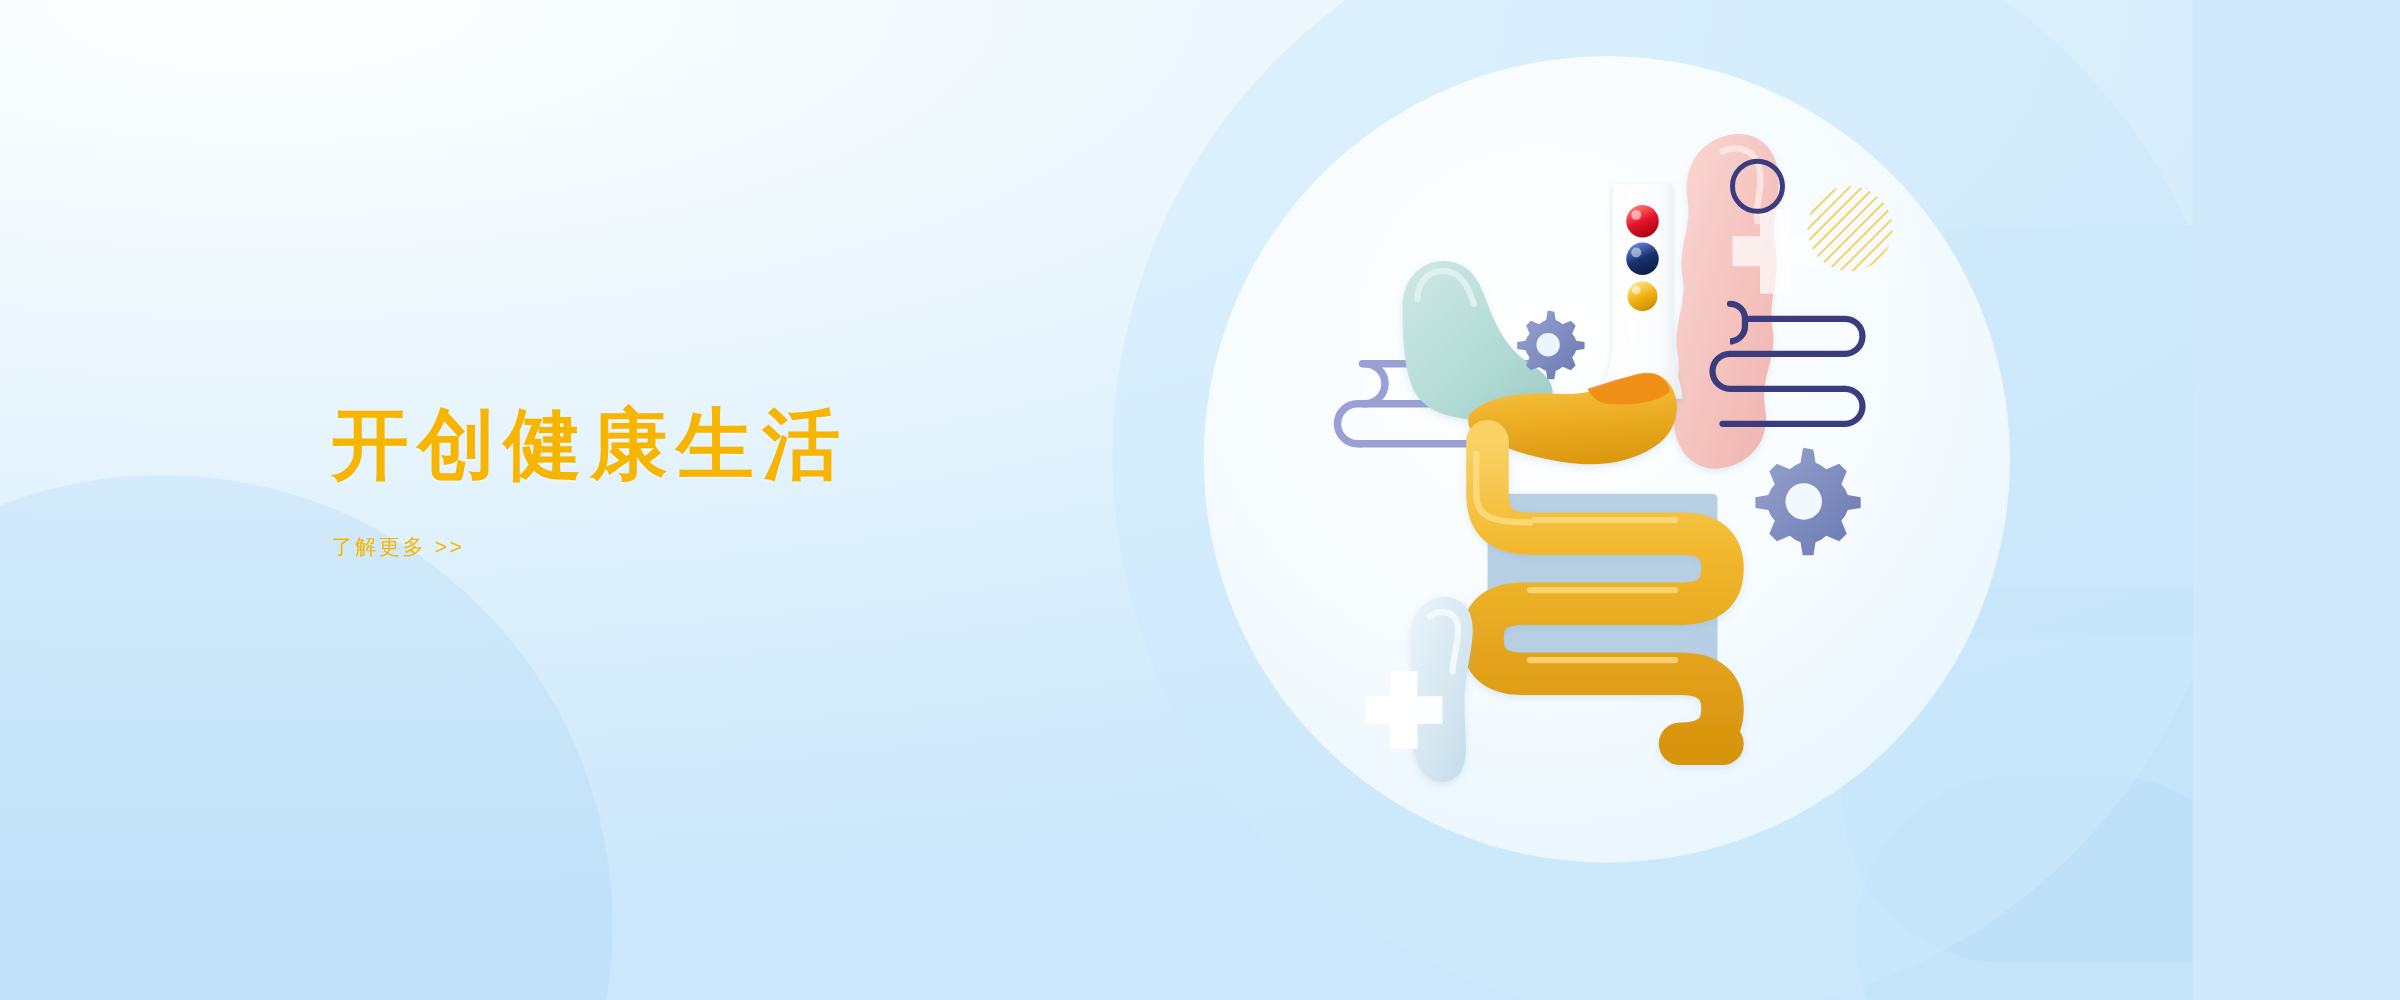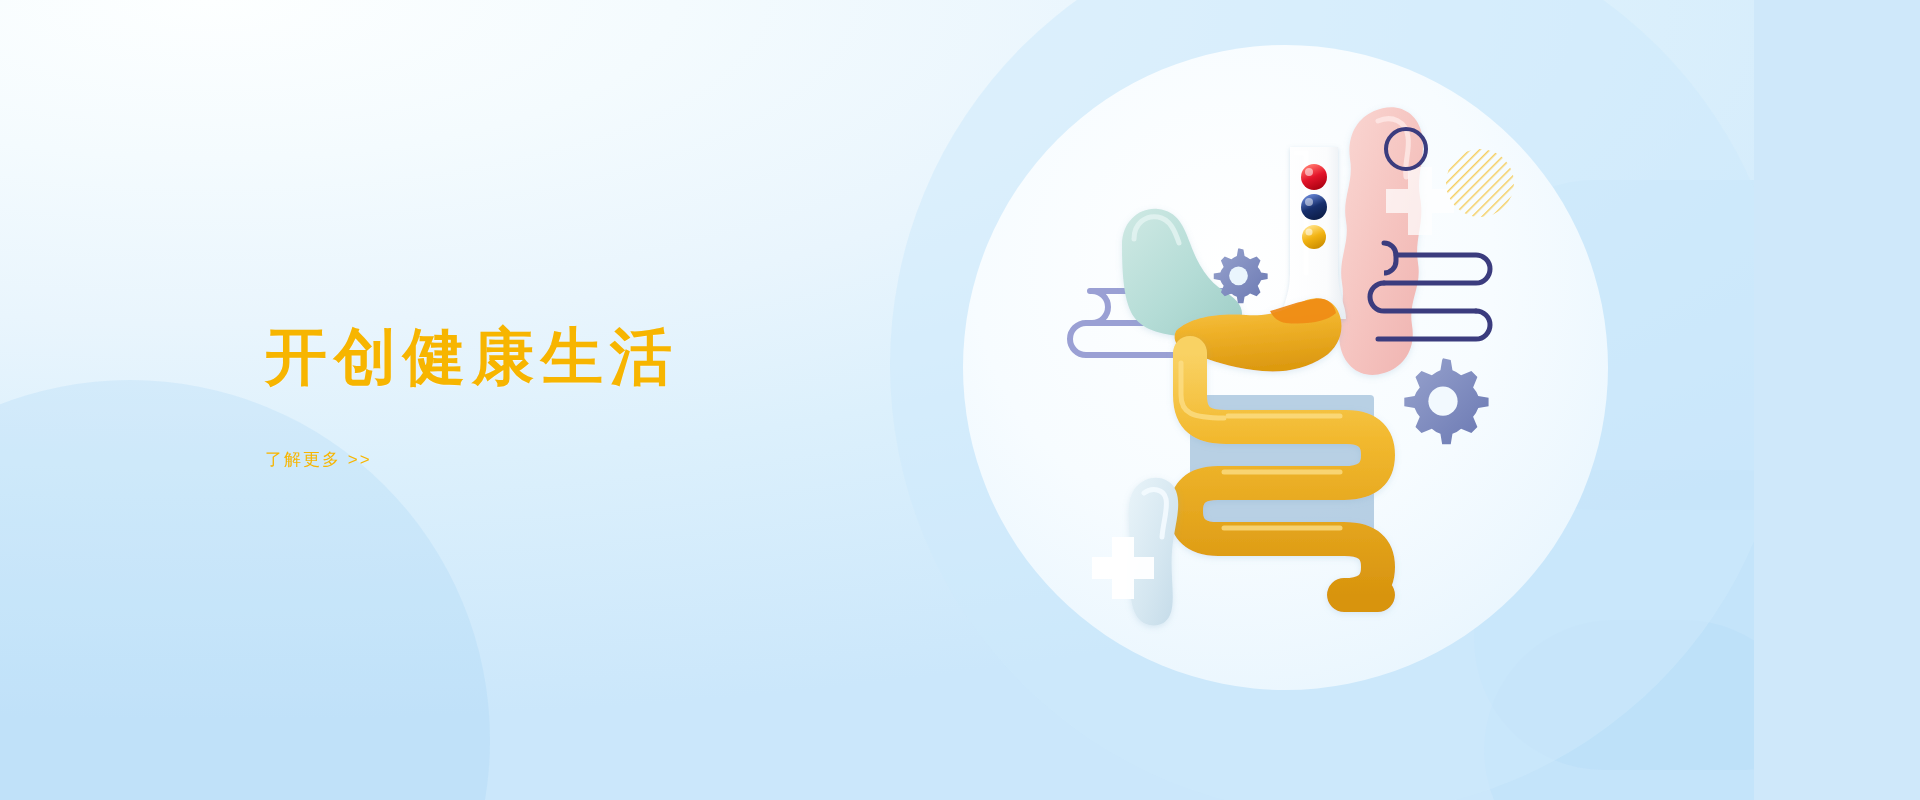--- a/index.html
+++ b/index.html
@@ -64,21 +64,21 @@
     color:#f7b500;
     font-size:62px;
     font-weight:bold;
     letter-spacing:7px;
     line-height:1.45;
     white-space:nowrap;
     text-shadow:0 1px 0 rgba(255,255,255,.35);
   }
   .more-link{
     display:inline-block;
-    margin-top:46px;
+    margin-top:24px;
     color:#f7b500;
     font-size:17px;
     letter-spacing:2px;
     text-decoration:none;
     cursor:pointer;
     white-space:nowrap;
   }
 
   
   .illus{

